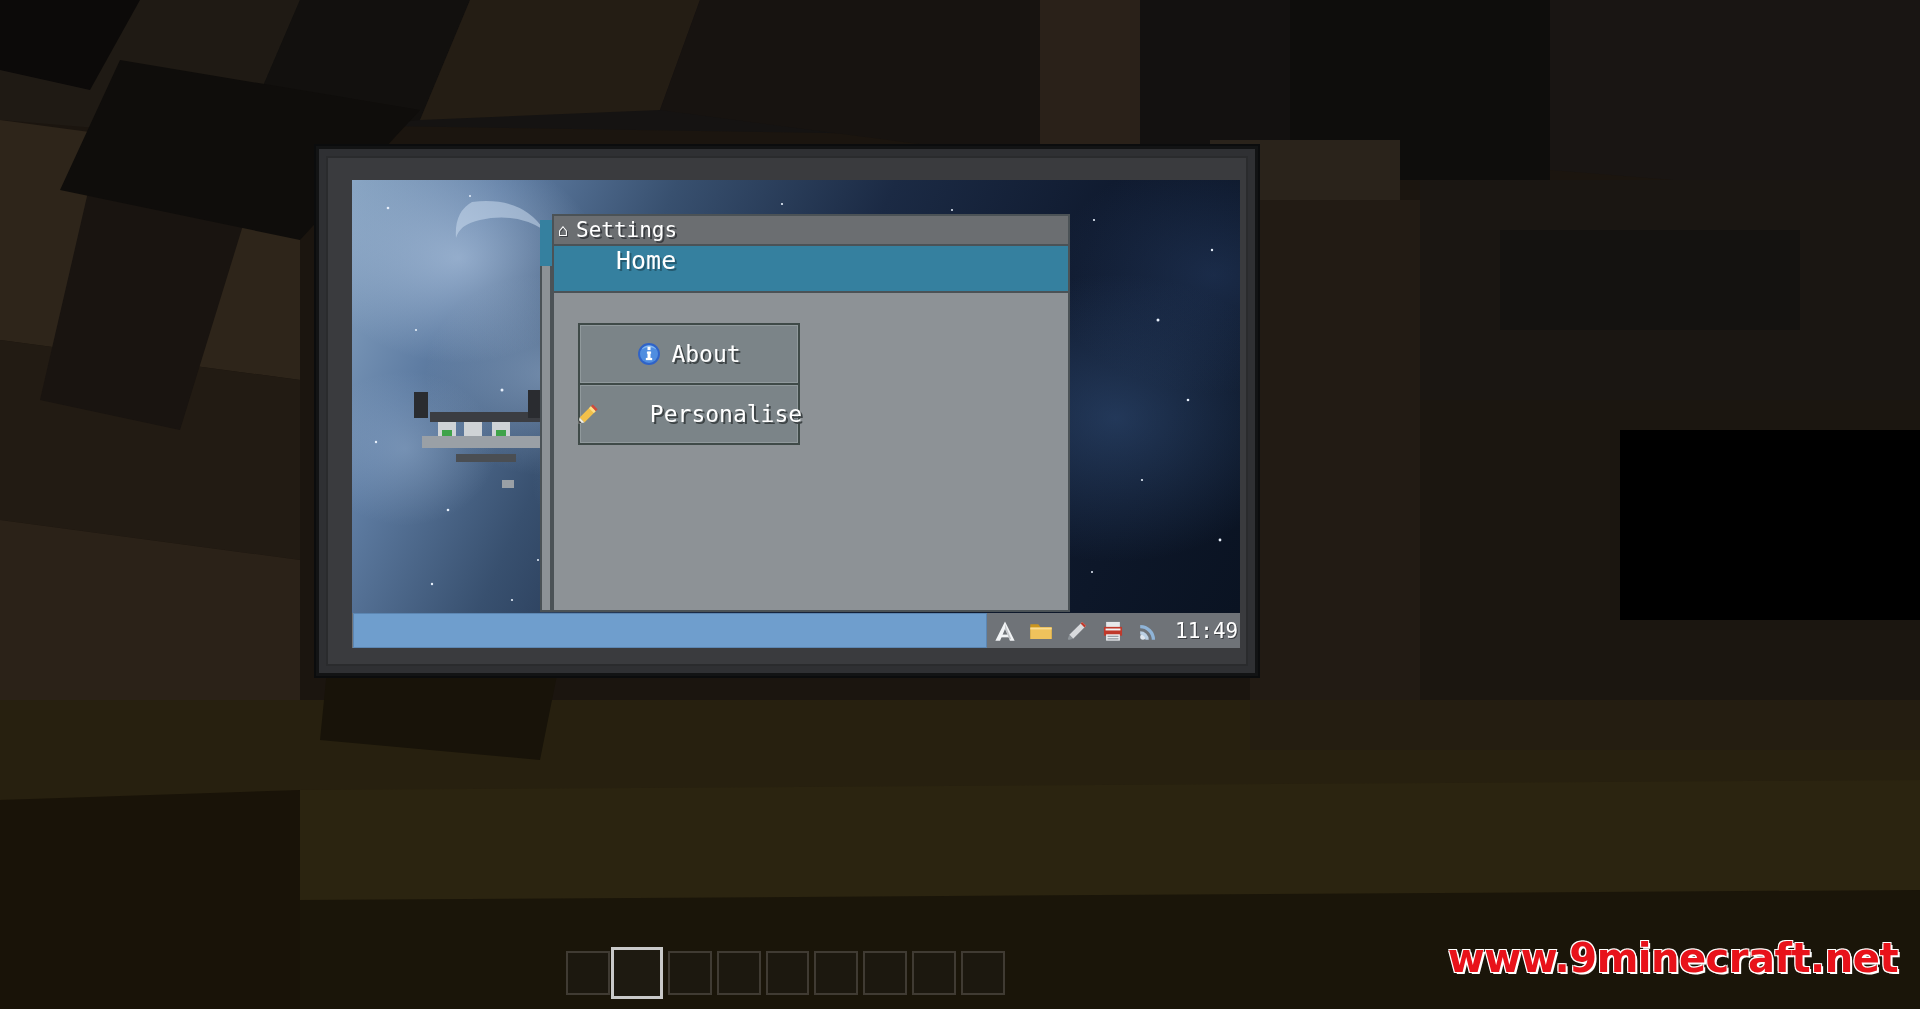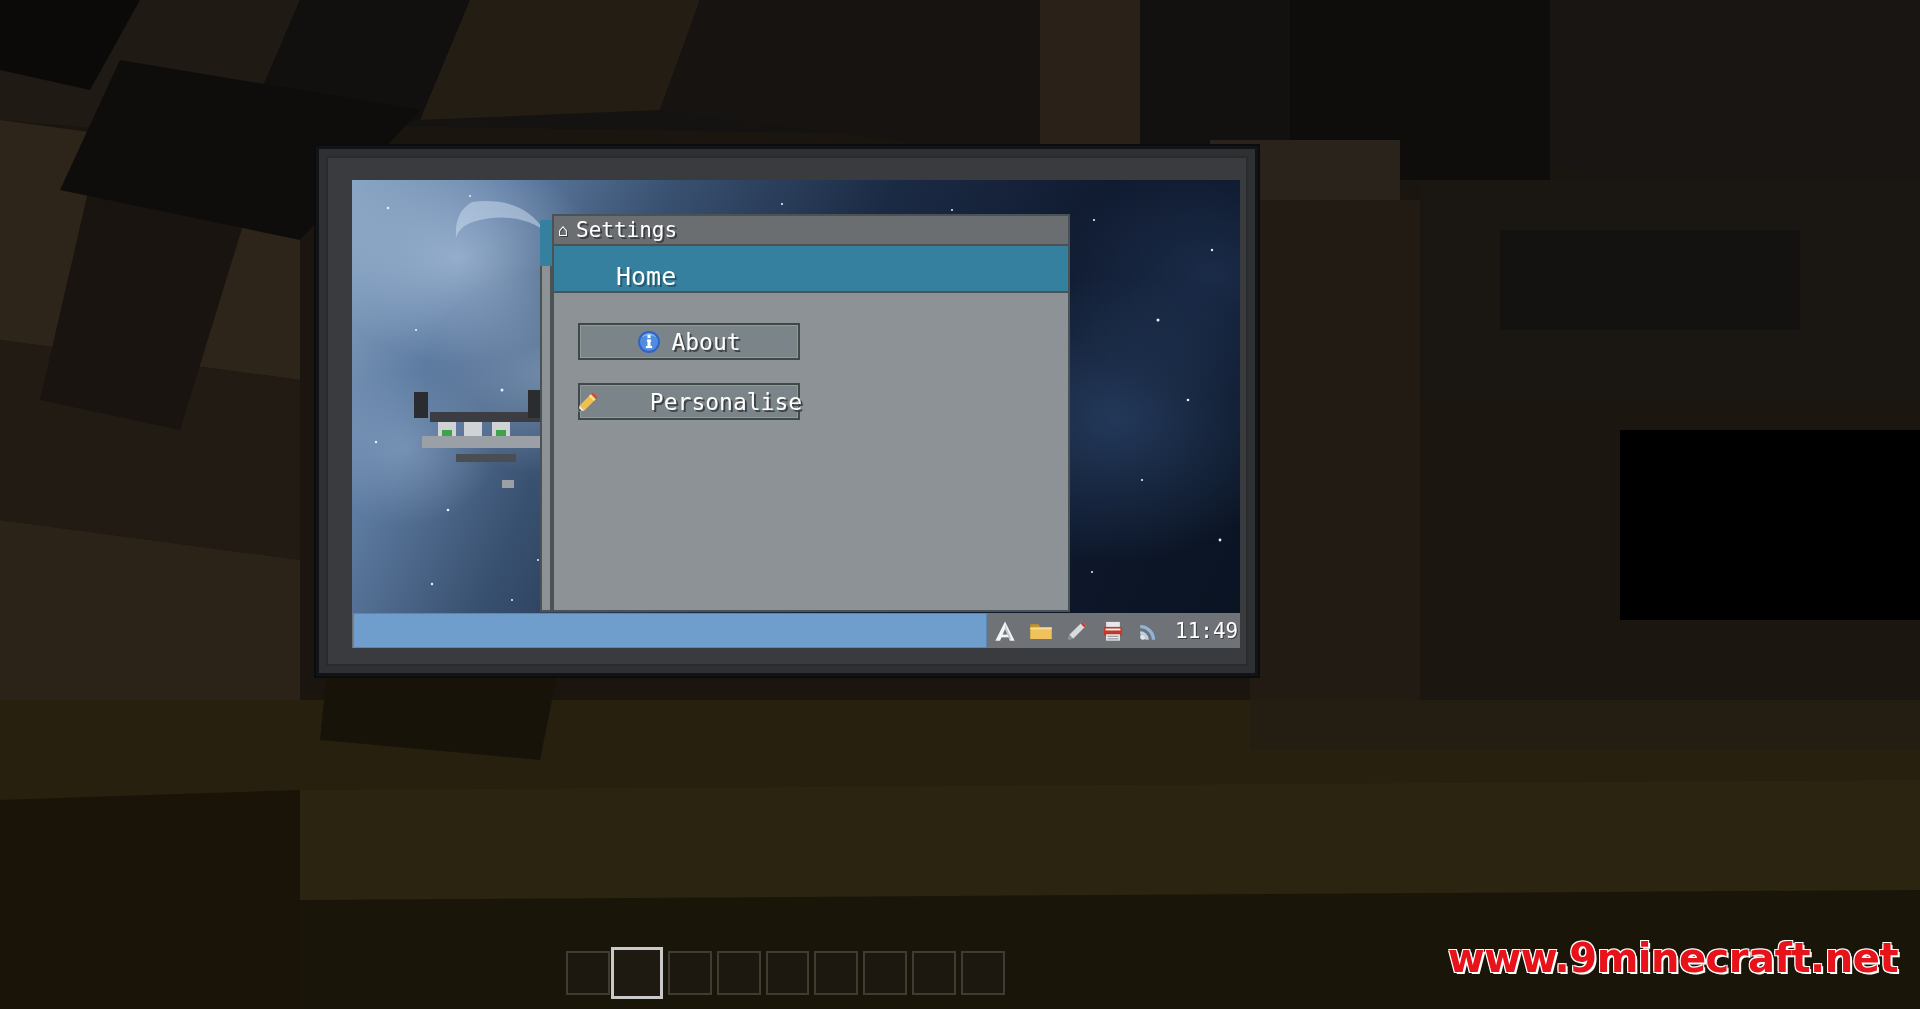--- a/index.html
+++ b/index.html
@@ -70,31 +70,31 @@
     text-shadow:2px 2px 0 #3a3d41;
   }
   #titlebar-spacer{flex:1;}
   #close-btn{
     width:26px;height:26px;margin-right:2px;flex:0 0 auto;
     background:#6b6e71;display:flex;align-items:center;justify-content:center;
   }
   #header-bar{
     position:absolute;left:0;top:30px;width:100%;height:47px;
     background:#35809f;border-bottom:2px solid #4b5256;box-sizing:border-box;
-    display:flex;align-items:flex-end;
+    display:flex;align-items:flex-start;
   }
   #header-title{
     color:#ffffff;font-size:25px;margin-left:62px;white-space:nowrap;
     text-shadow:2px 2px 0 #245a70;
   }
   #content{
     position:absolute;left:0;top:77px;right:0;bottom:0;background:#8d9296;
   }
   .menu-btn{
-    position:absolute;left:24px;width:222px;height:37px;
+    position:absolute;left:24px;width:222px;height:62px;
     background:#7b8488;border:2px solid #3f4a48;box-sizing:border-box;
     display:flex;align-items:center;justify-content:center;
     box-shadow:inset 0 0 0 1px #90999c;
   }
   .menu-btn .lbl{
     color:#ffffff;font-size:23px;white-space:nowrap;
     text-shadow:2px 2px 0 #3e4446;margin-left:10px;
   }
   .menu-icon{width:24px;height:24px;flex:0 0 auto;}
   #btn-about{top:30px;}

